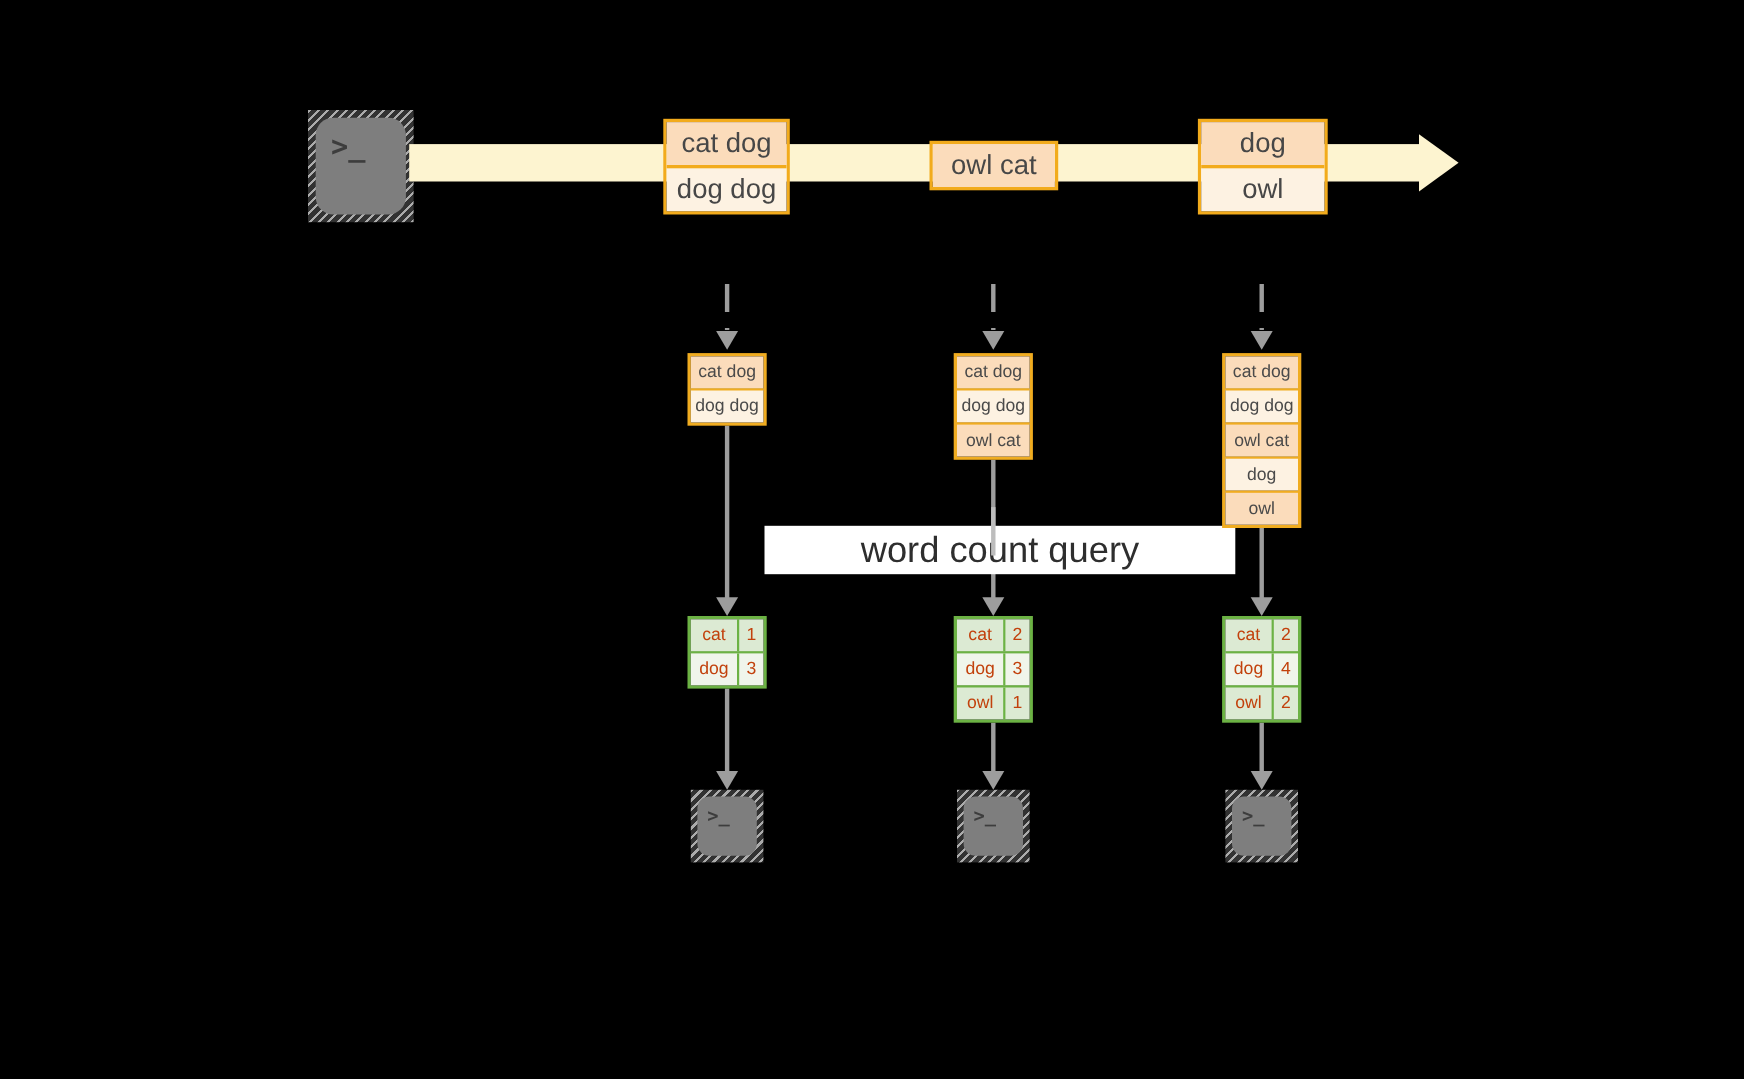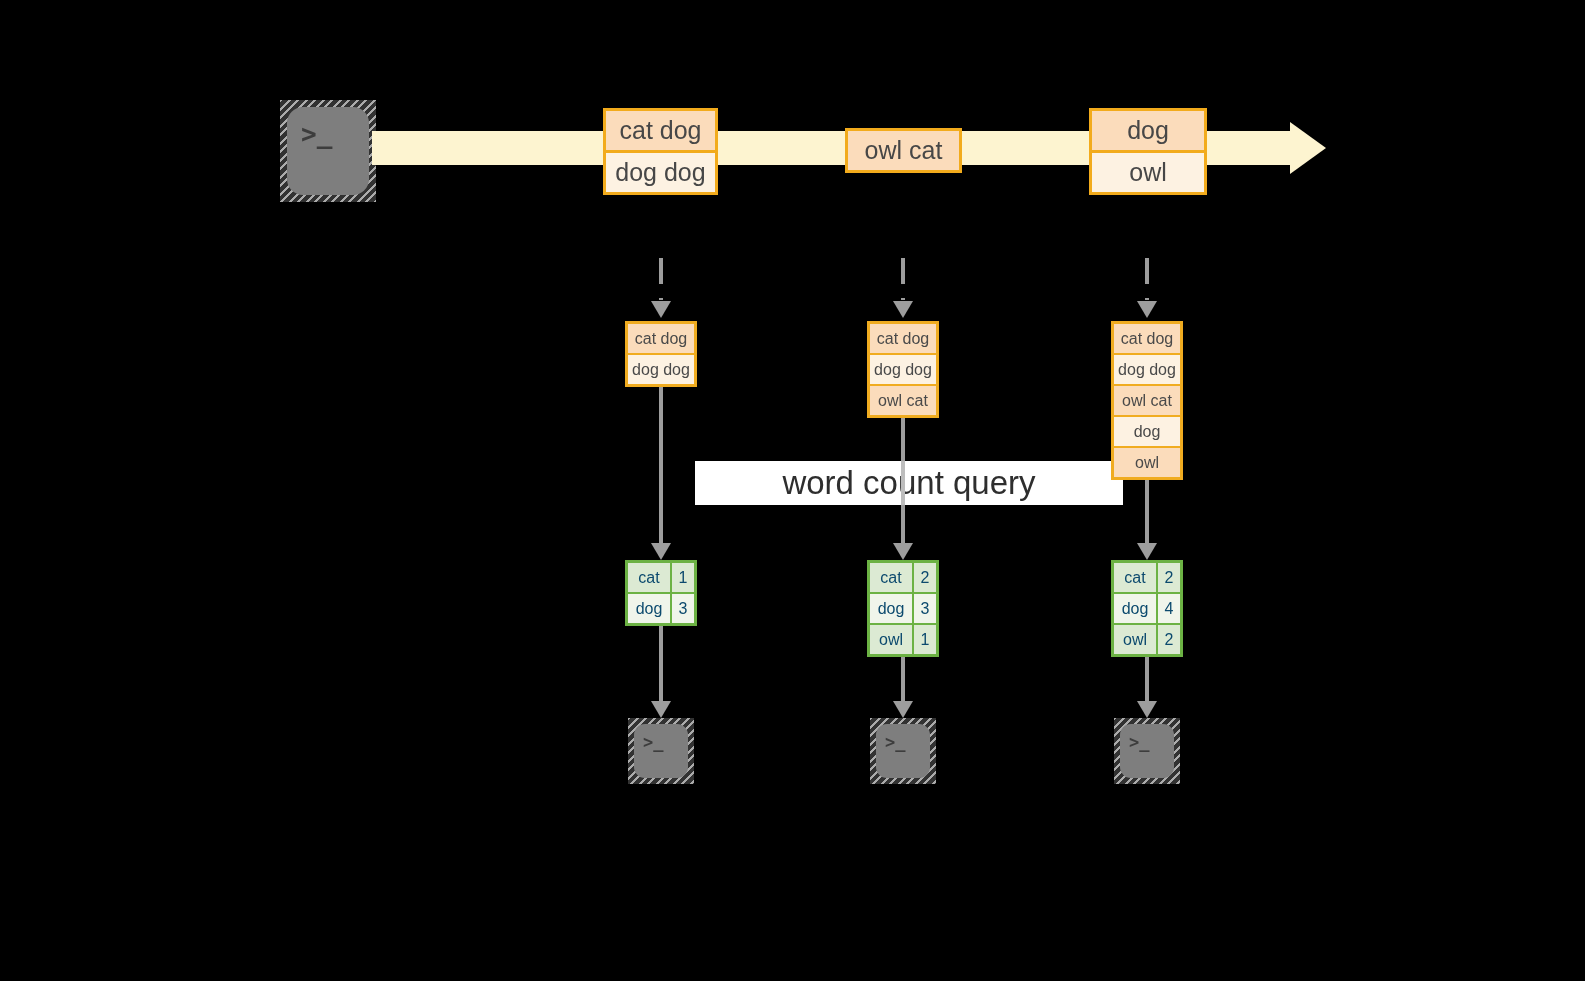--- a/index.html
+++ b/index.html
@@ -29,27 +29,27 @@
 
   
   .state{position:absolute;width:72px;border:3px solid #f0ac20;z-index:5;box-sizing:border-box;}
   .s-row{height:29px;line-height:29px;text-align:center;font-size:16px;color:#4a4a4a;}
   .s-row + .s-row{border-top:2px solid #f0ac20;}
 
   .peach{background:#fbdcbb;}
   .cream{background:#fdf2e2;}
 
   
-  .query-band{position:absolute;left:695px;top:461px;width:428px;height:44px;background:#fff;
+  .query-band{position:absolute;left:695px;top:478px;width:428px;height:44px;background:#fff;
               z-index:4;display:flex;align-items:center;justify-content:center;
               font-size:33px;color:#2e2e2e;}
 
   
   .gtab{position:absolute;width:72px;border:3px solid #6cb244;z-index:5;box-sizing:border-box;}
-  .g-row{display:flex;height:29px;line-height:29px;font-size:16px;color:#0c4a6e;}
+  .g-row{display:flex;height:29px;line-height:29px;font-size:16px;color:#c2410c;}
   .g-row + .g-row{border-top:2px solid #6cb244;}
   .g-word{width:42px;text-align:center;border-right:2px solid #6cb244;}
   .g-count{width:22px;text-align:center;}
   .sage{background:#dcead3;}
   .pale{background:#f0f5eb;}
 
   
   .vdash{position:absolute;width:4px;z-index:2;
          background:repeating-linear-gradient(#9d9d9d 0 26px,transparent 26px 40px);}
   .vline{position:absolute;width:4px;background:#9d9d9d;z-index:2;}

